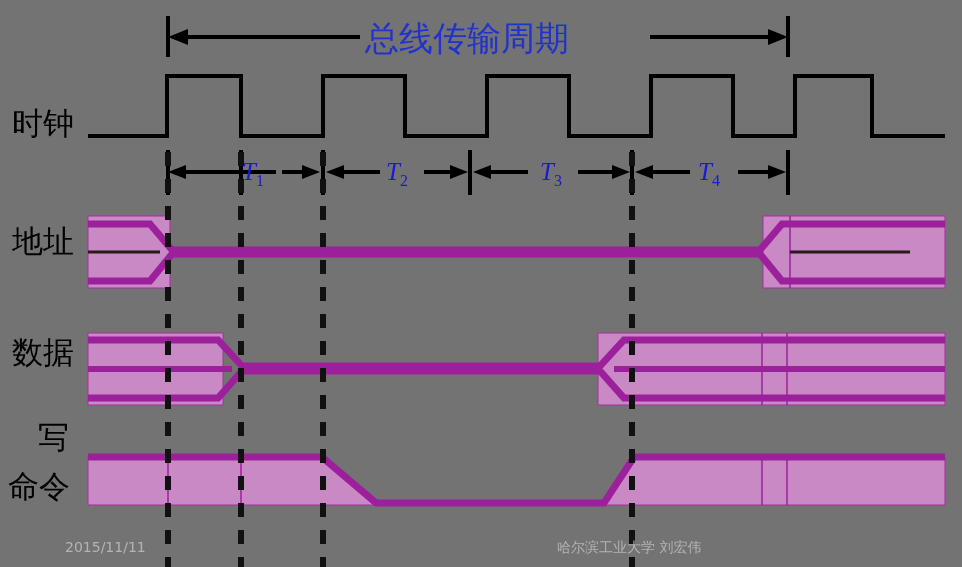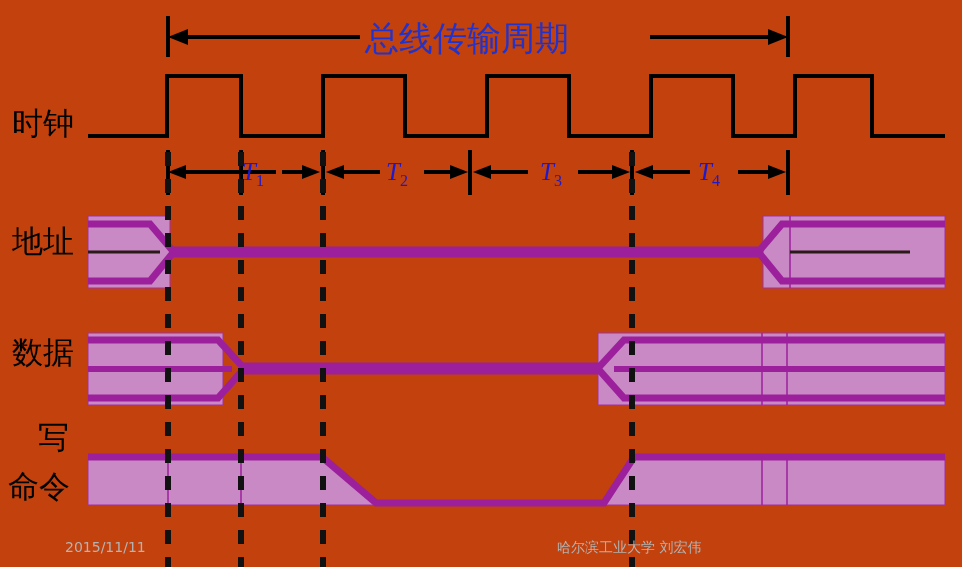--- a/index.html
+++ b/index.html
@@ -7,21 +7,21 @@
     padding: 0;
     background: #ffffff;
   }
   body {
     font-family: "Liberation Serif", "DejaVu Serif", serif;
   }
   #stage {
     position: relative;
     width: 962px;
     height: 567px;
-    background: #c2410c;
+    background: #737373;
     overflow: hidden;
   }
   #stage svg {
     position: absolute;
     left: 0;
     top: 0;
   }
   .cjk-label {
     font-family: "DejaVu Sans", "Liberation Sans", sans-serif;
     font-size: 31px;

